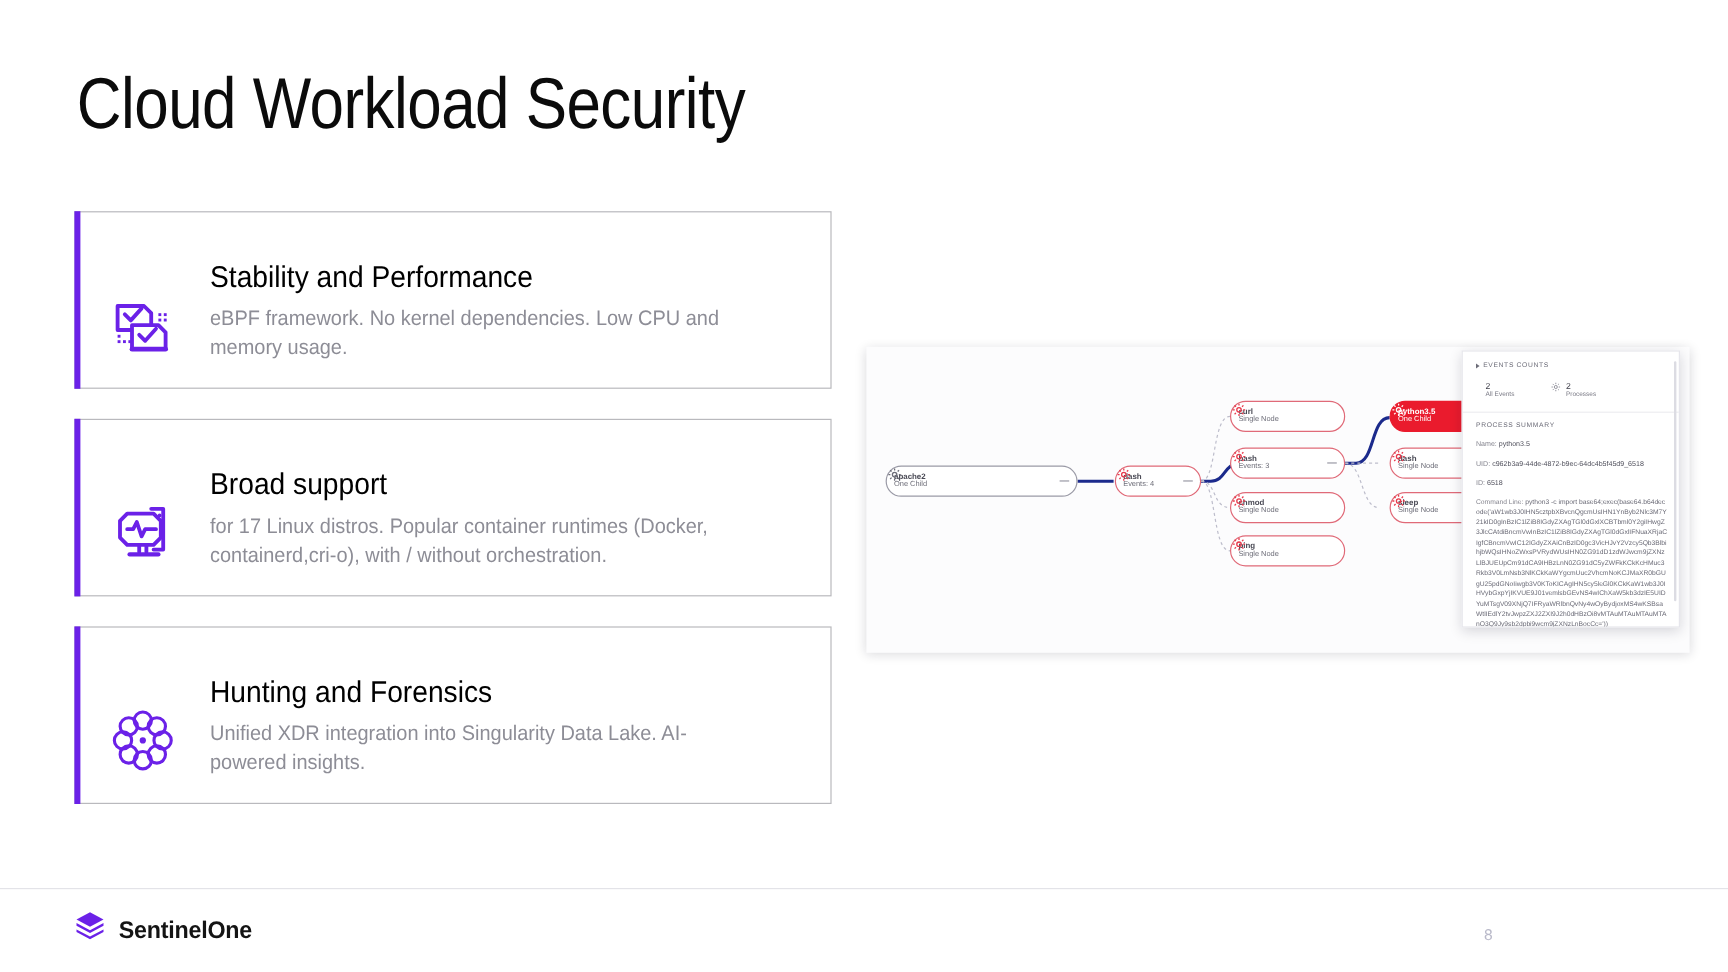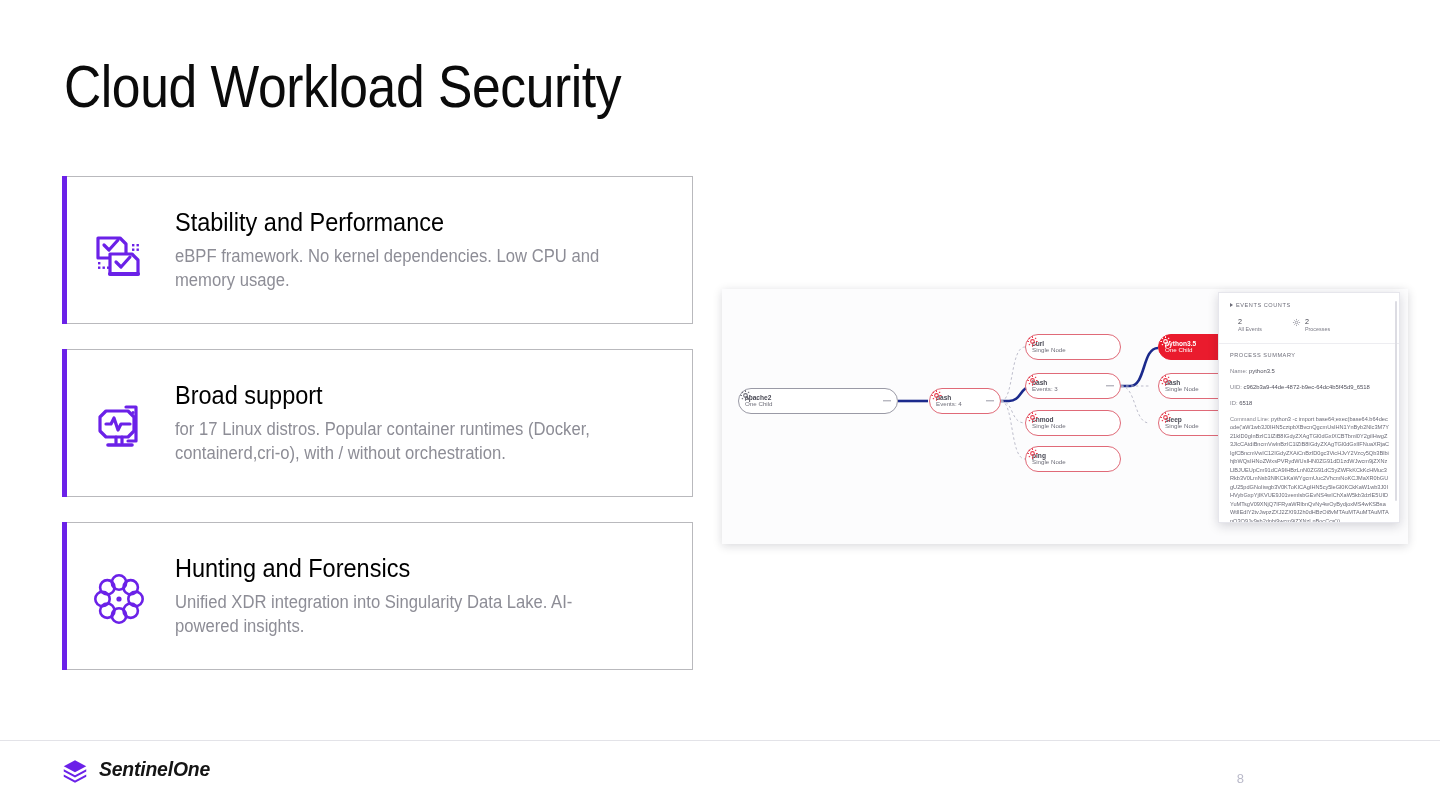--- a/index.html
+++ b/index.html
@@ -19,21 +19,21 @@
     transform: scaleX(0.86); transform-origin: left center;
     white-space: nowrap;
   }
 
   
   .cards { position: absolute; left: 62px; top: 176px; width: 631px; }
   .card {
     position: relative;
     border: 1px solid #b9b9bd;
     background: #fff;
-    display: flex; align-items: center;
+    display: flex; align-items: flex-end;
     padding: 22px 16px 22px 0;
   }
   .card .accent {
     position: absolute; left: -1px; top: -1px; bottom: -1px;
     width: 5px; background: #6b21e8;
   }
   .card .icon-wrap {
     width: 112px; min-width: 112px;
     display: flex; align-items: center; justify-content: center;
     padding-top: 6px;
@@ -121,21 +121,21 @@
   .kv .k { color: #85858f; }
   .cmd { font-size: 5.6px; color: #6a6a76; line-height: 1.52; word-break: break-all; }
   .cmd .k { color: #85858f; }
   .scrollbar {
     position: absolute; right: 2px; top: 8px; width: 2.5px; height: 200px;
     background: #dcdce3; border-radius: 2px;
   }
 
   
   .footer-rule { position: absolute; left: 0; top: 740px; width: 1440px; height: 1px; background: #e3e3e8; }
-  .logo { position: absolute; left: 60px; top: 758px; display: flex; align-items: flex-start; gap: 9px; font-style: italic; }
+  .logo { position: absolute; left: 60px; top: 758px; display: flex; align-items: flex-end; gap: 9px; }
   .logo .mark { width: 30px; height: 30px; }
   .logo .word {
     font-size: 20px; font-weight: 700; color: #141414; letter-spacing: -0.2px;
     transform: scaleX(0.97); transform-origin: left center;
   }
   .page-num {
     position: absolute; right: 52px; top: 771px;
     font-size: 13px; color: #b9b9c9;
   }
 </style>

